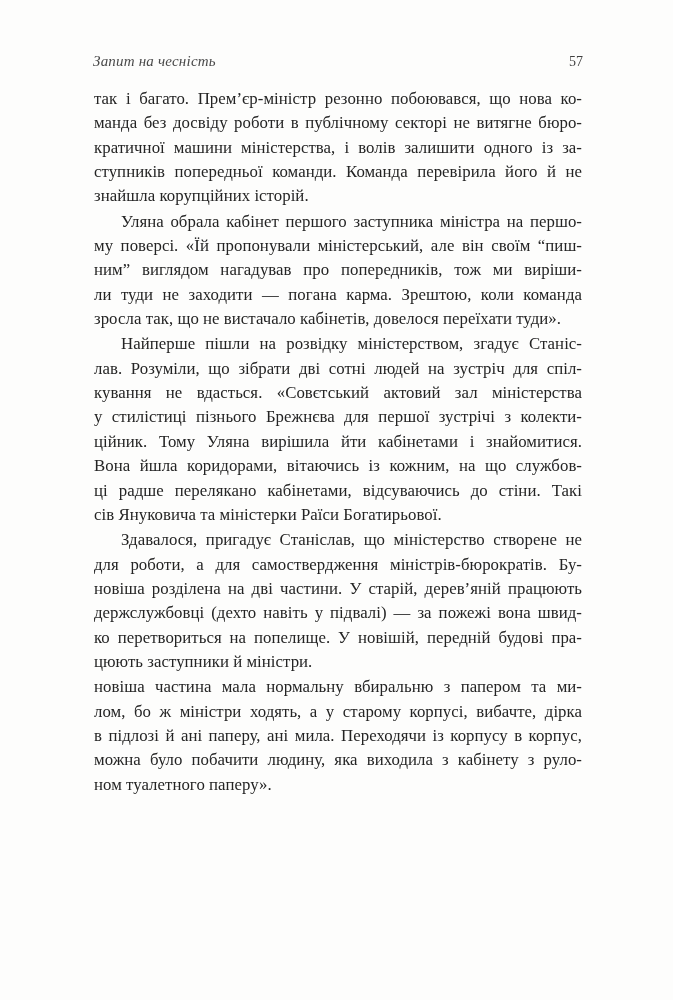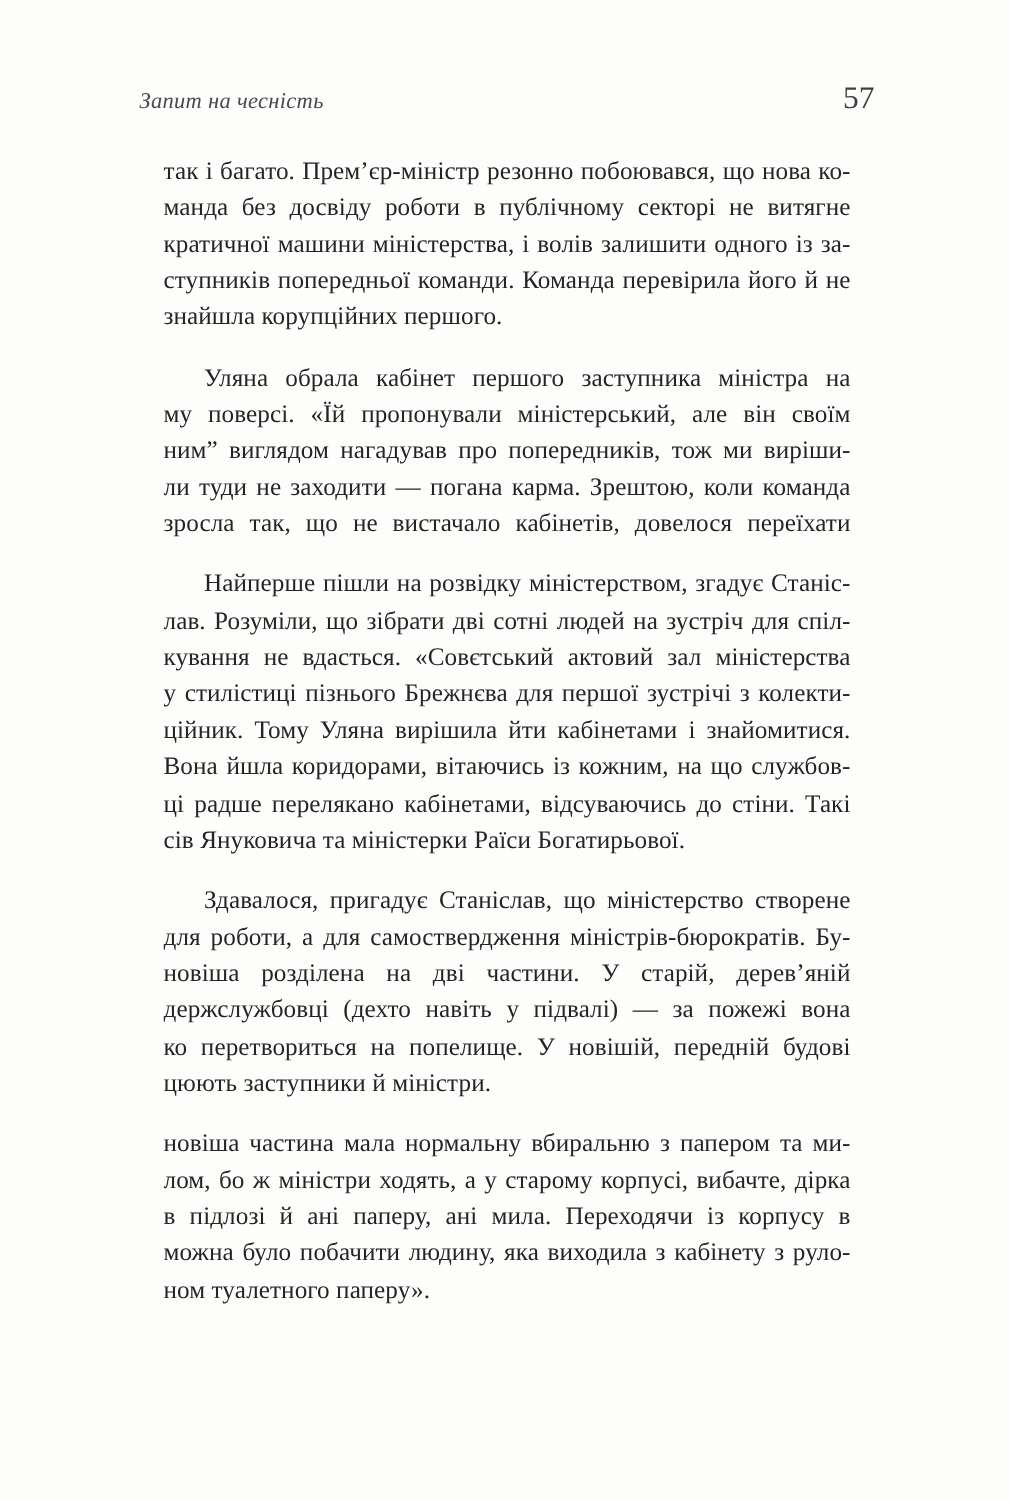--- a/index.html
+++ b/index.html
@@ -26,34 +26,34 @@
     align-items: baseline;
   }
   .running-title {
     font-style: italic;
     font-size: 15px;
     letter-spacing: 0.2px;
     color: var(--muted, #4a4a4a);
   }
   .page-number {
     font-style: normal;
-    font-size: 21px;
+    font-size: 14px;
     color: var(--muted2, #3f3f3f);
   }
   .text-block {
     position: absolute;
     left: 93px;
     top: 86px;
     width: 490px;
     color: var(--ink, #242424);
     font-size: 16.8px;
     line-height: 24.35px;
     letter-spacing: 0.05px;
   }
-  .paragraph { margin: 16px; padding: 0; }
+  .paragraph { margin: 1px; padding: 0; }
   .line {
     height: 24.35px;
     overflow: hidden;
     text-align: justify;
     text-align-last: justify;
     white-space: normal;
   }
   .line.last { text-align-last: left; }
   .line.indent { text-indent: 27px; }
 </style>
@@ -65,21 +65,21 @@
     <span class="running-title">Запит на чесність</span>
     <span class="page-number">57</span>
   </header>
 
   <main class="text-block" id="text-block">
       <div class="paragraph">
         <div class="line">так і багато. Прем’єр-міністр резонно побоювався, що нова ко-</div>
         <div class="line">манда без досвіду роботи в публічному секторі не витягне бюро-</div>
         <div class="line">кратичної машини міністерства, і волів залишити одного із за-</div>
         <div class="line">ступників попередньої команди. Команда перевірила його й не</div>
-        <div class="line last">знайшла корупційних першого.</div>
+        <div class="line last">знайшла корупційних історій.</div>
       </div>
       <div class="paragraph">
         <div class="line indent">Уляна обрала кабінет першого заступника міністра на першо-</div>
         <div class="line">му поверсі. «Їй пропонували міністерський, але він своїм “пиш-</div>
         <div class="line">ним” виглядом нагадував про попередників, тож ми виріши-</div>
         <div class="line">ли туди не заходити — погана карма. Зрештою, коли команда</div>
         <div class="line last">зросла так, що не вистачало кабінетів, довелося переїхати туди».</div>
       </div>
       <div class="paragraph">
         <div class="line indent">Найперше пішли на розвідку міністерством, згадує Станіс-</div>

